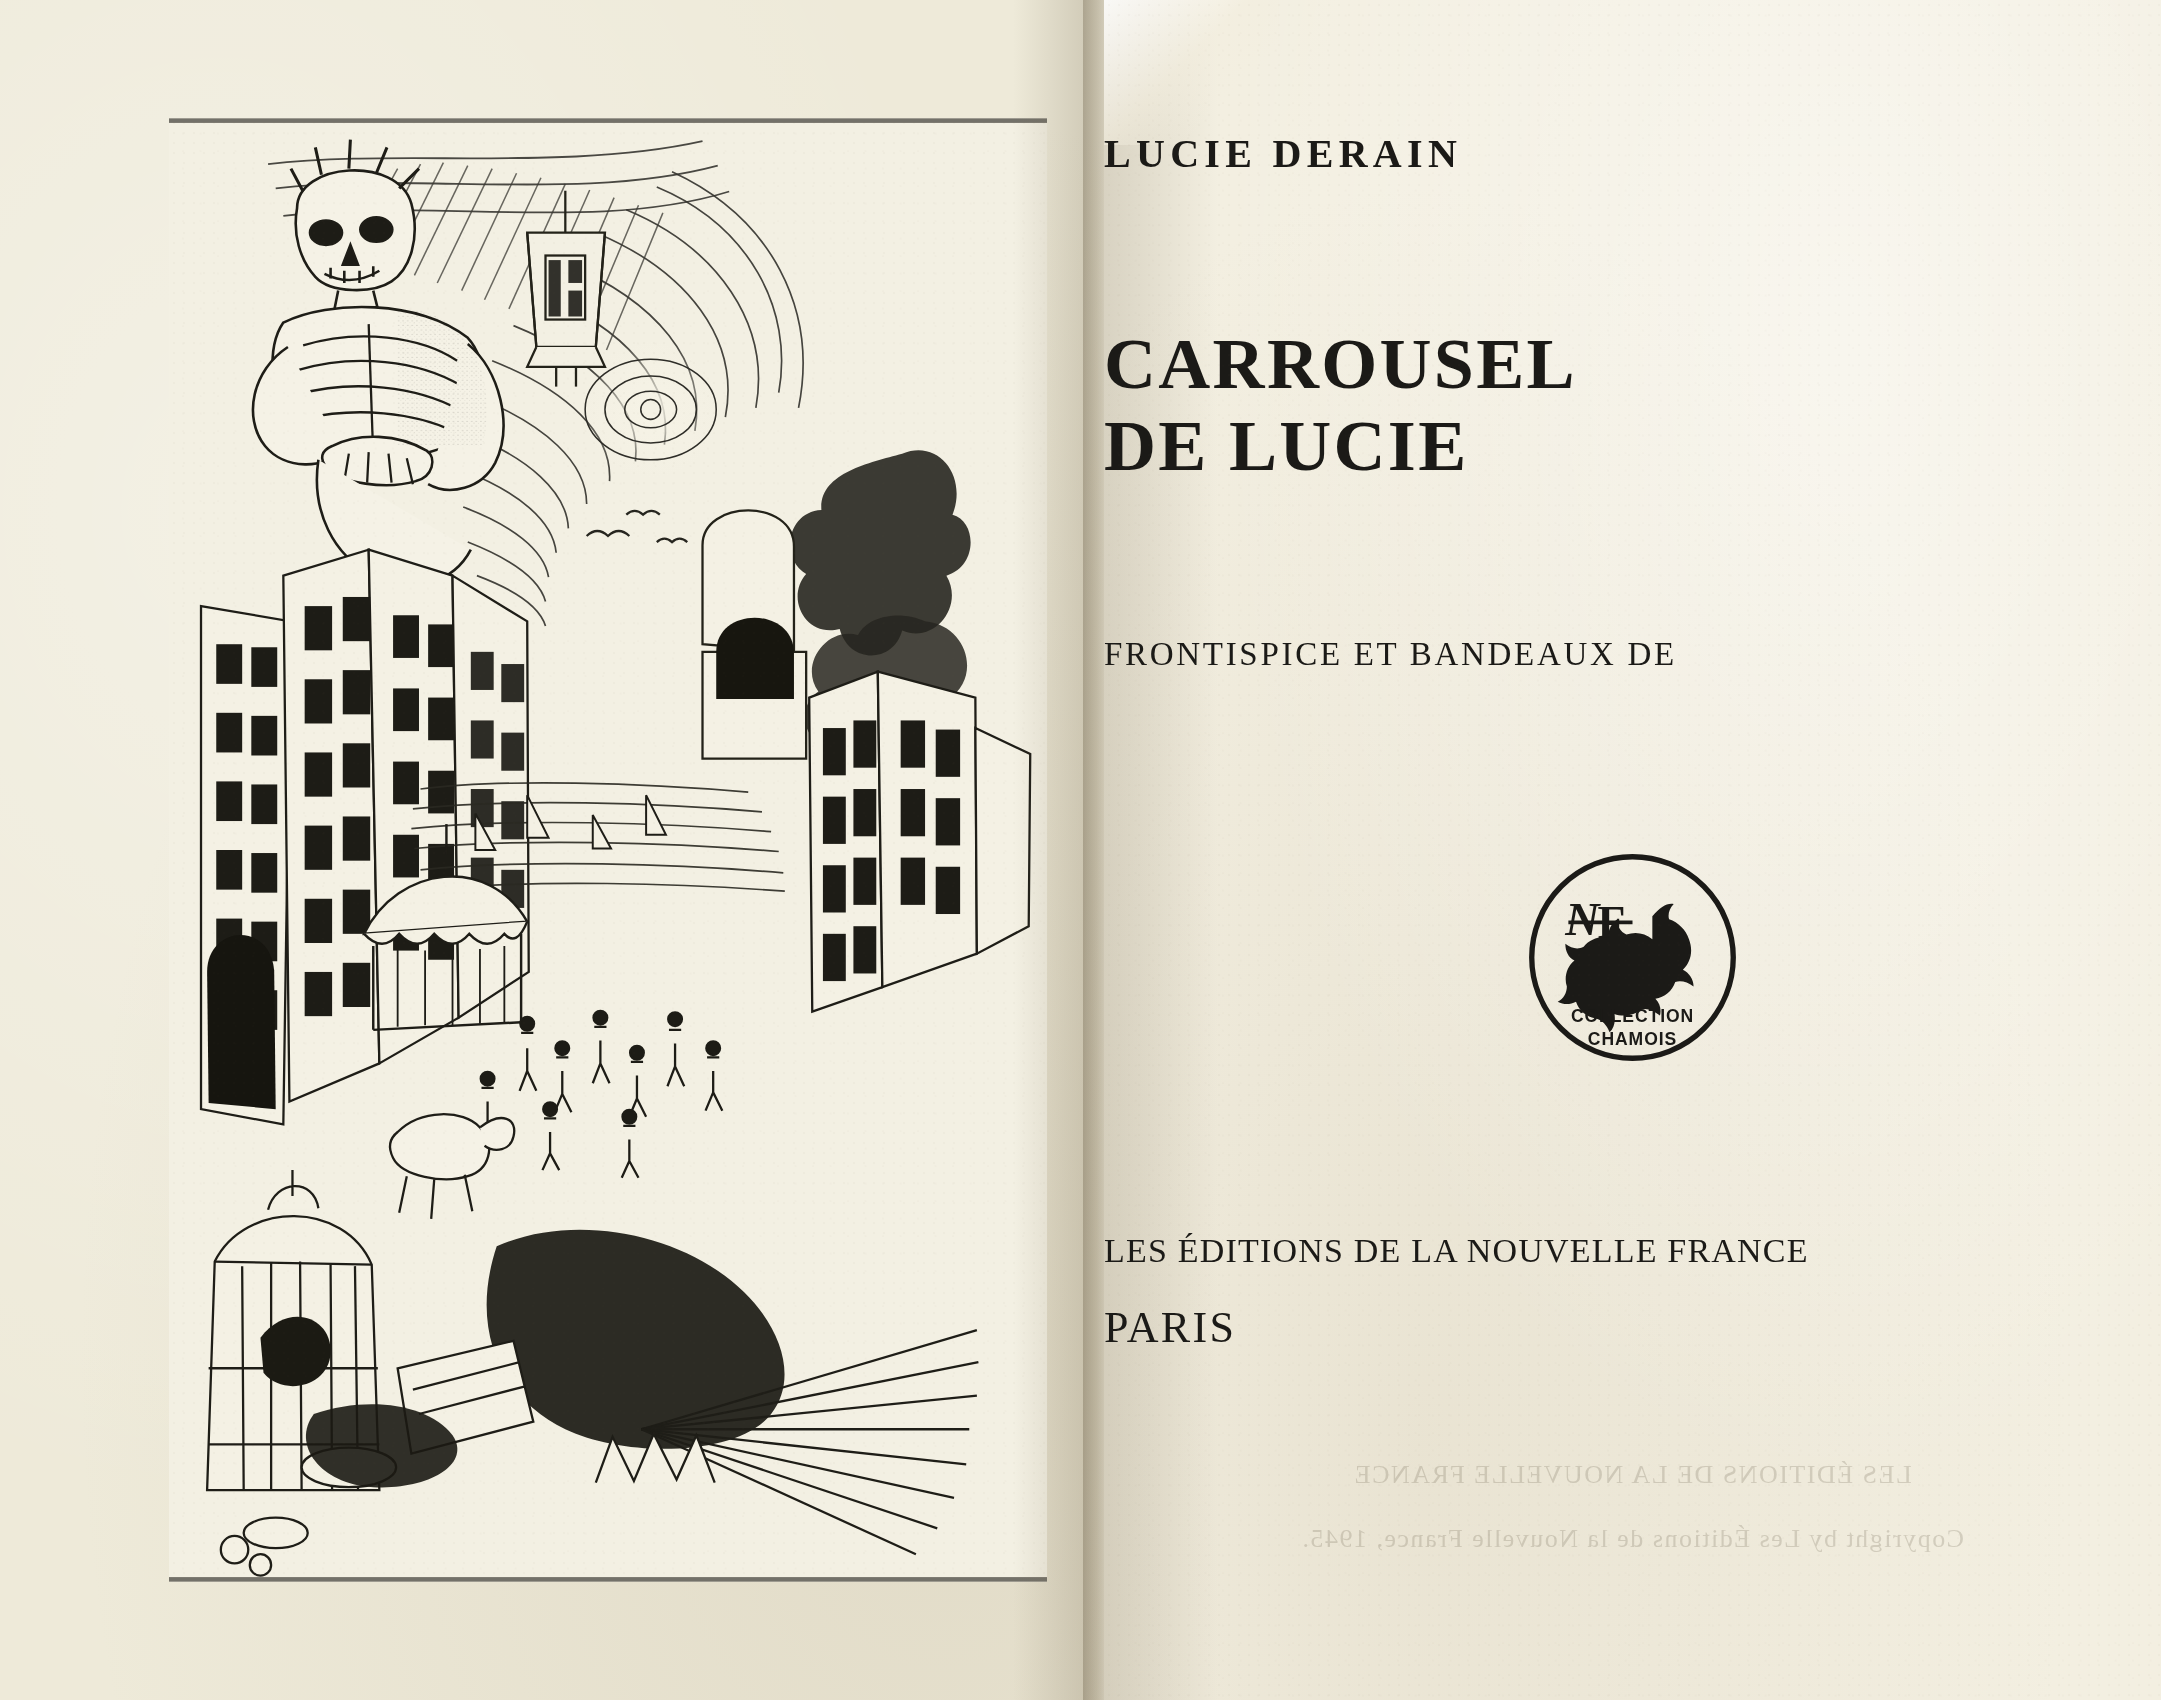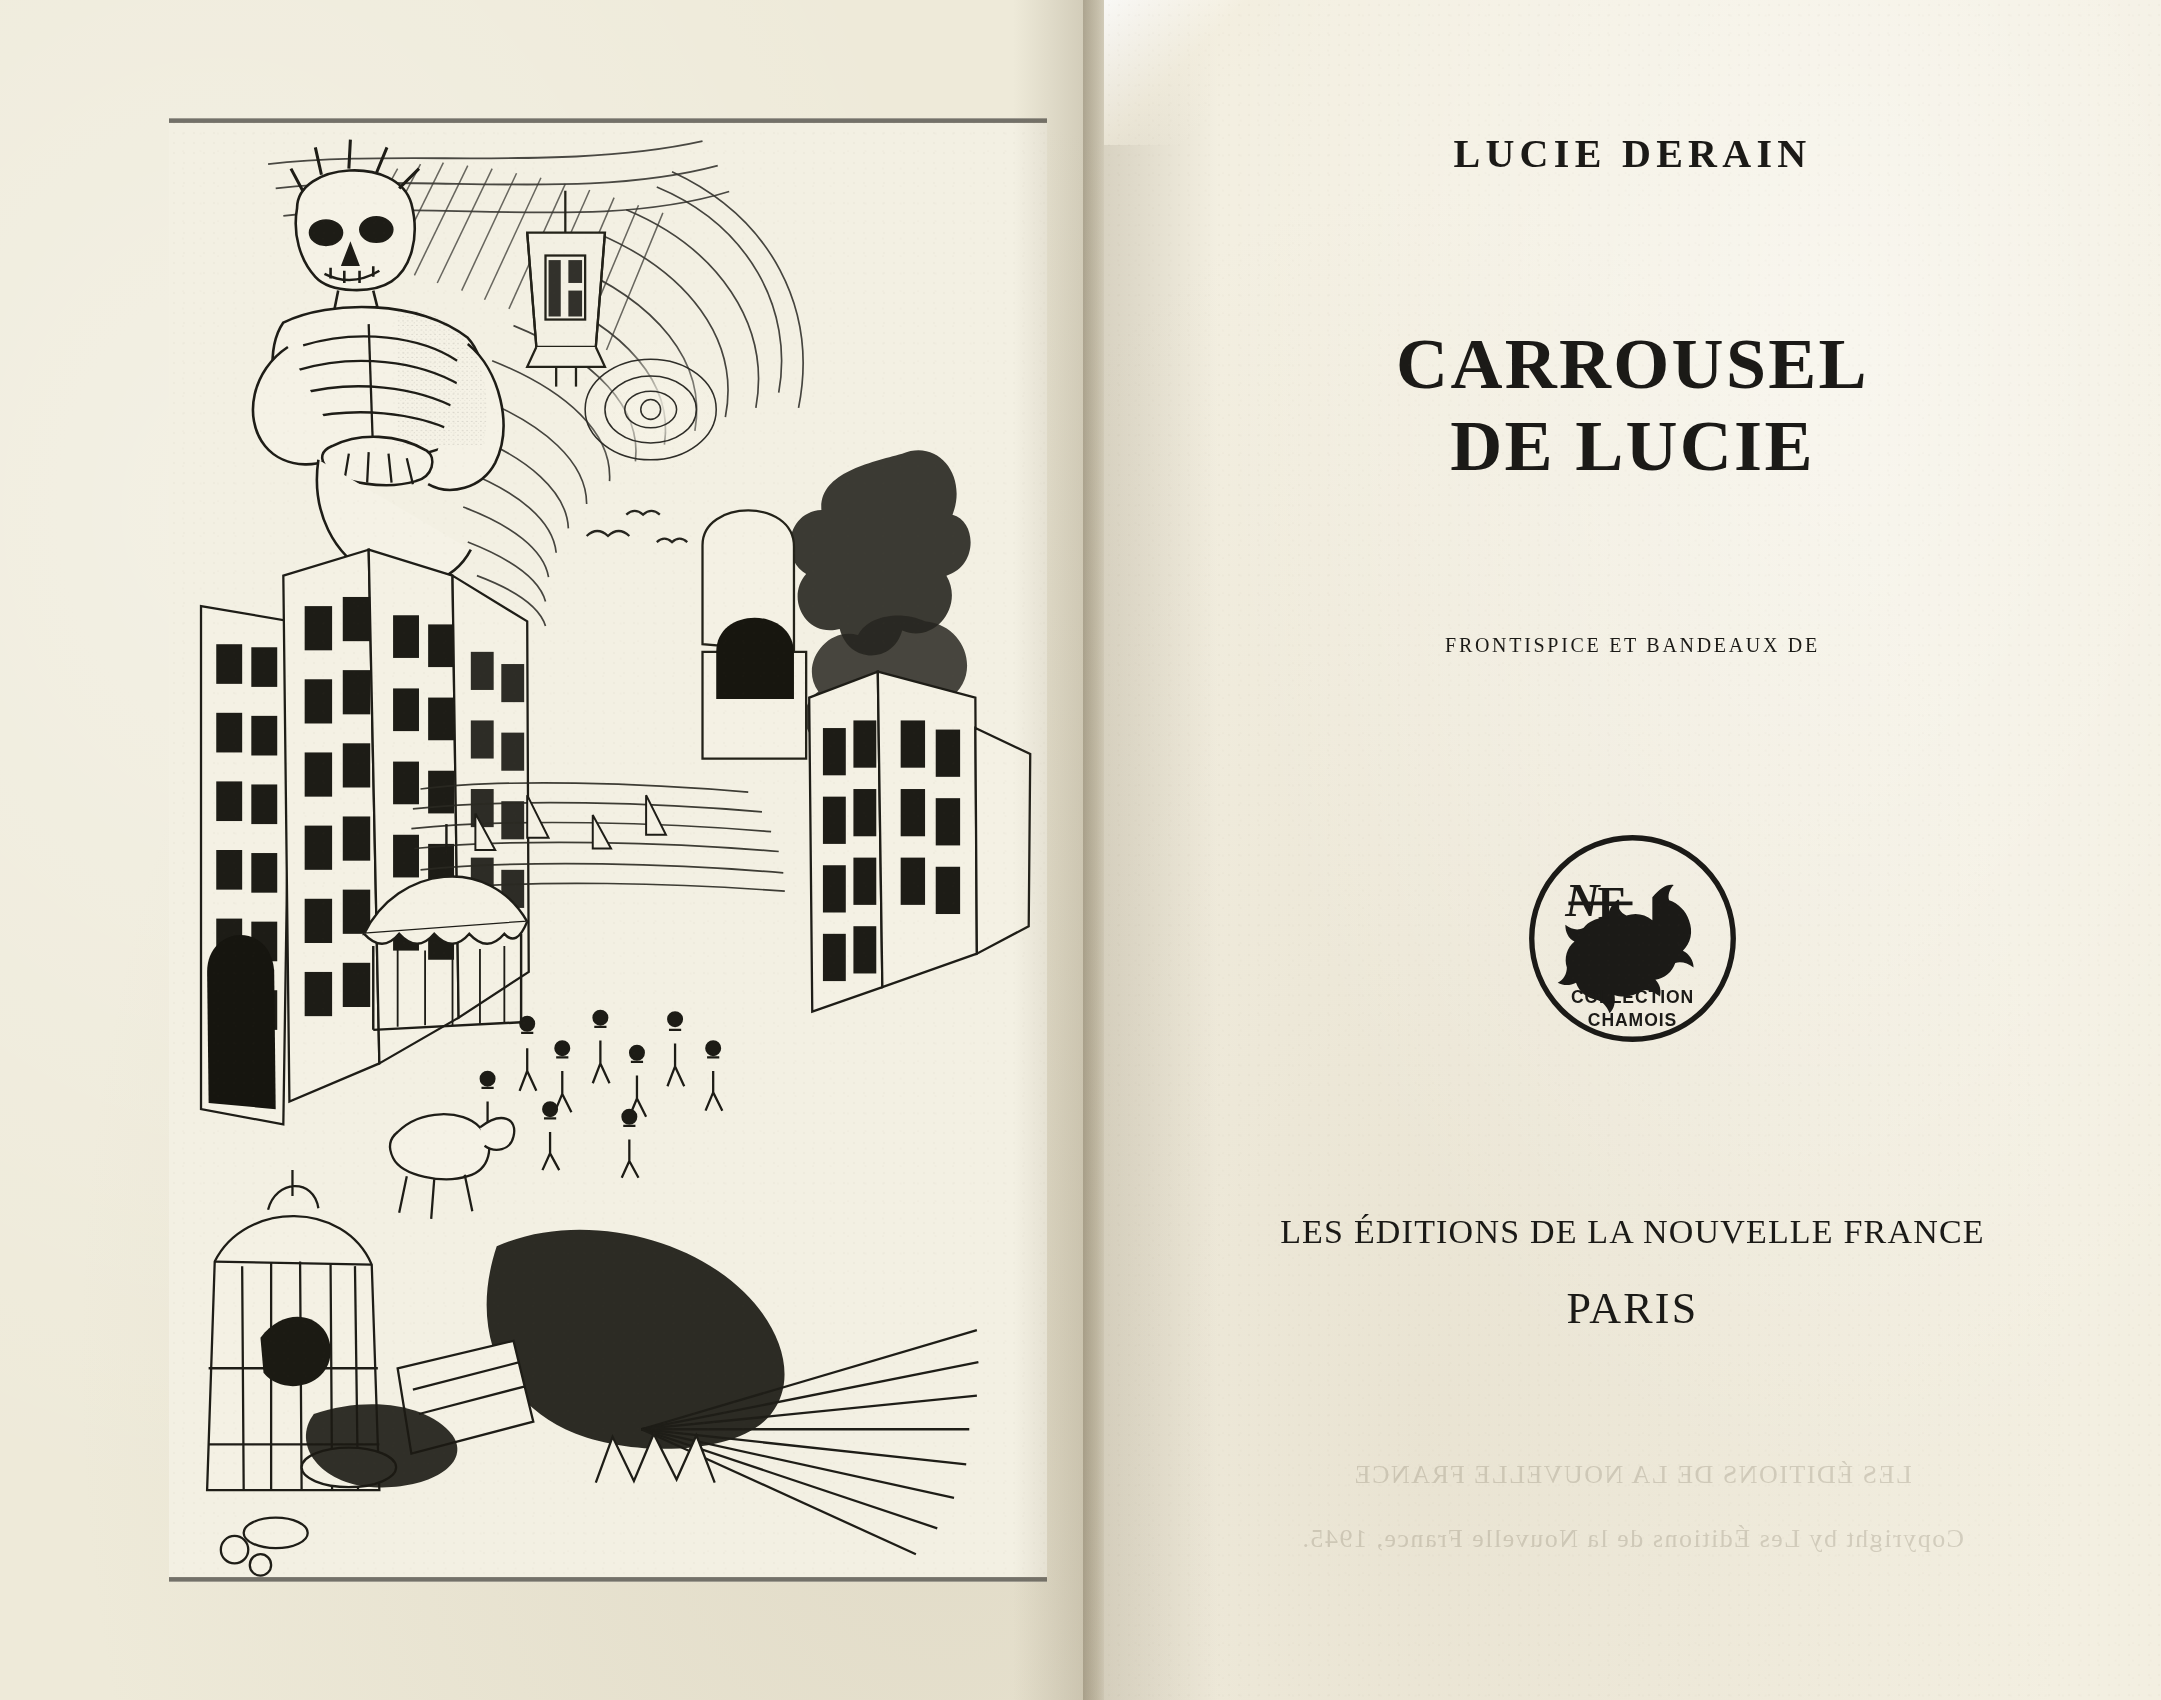--- a/index.html
+++ b/index.html
@@ -92,21 +92,20 @@
     left: 0; top: 0;
     width: 175px; height: 145px;
     background: linear-gradient(135deg, rgba(255,255,255,0.85) 0%, rgba(243,238,223,0.6) 45%, rgba(255,255,255,0) 70%);
     pointer-events: none;
   }
 
   .title-block {
     position: absolute;
     left: 0; top: 0;
     width: 1057px;
-    text-align: center;
     color: #1b1a17;
   }
 
   .author {
     margin-top: 130px;
     font-size: 40px;
     letter-spacing: 5.3px;
     font-weight: 700;
     font-family: "Liberation Serif", serif;
   }
@@ -116,21 +115,21 @@
     font-size: 72px;
     font-weight: 700;
     line-height: 1.08;
     letter-spacing: 2.3px;
     font-family: "Liberation Serif", serif;
   }
   .main-title .line2 { display: block; margin-top: 4.6px; }
 
   .credit {
     margin-top: 145px;
-    font-size: 20px;
+    font-size: 33px;
     letter-spacing: 2.7px;
     line-height: 1.45;
     font-family: "Liberation Serif", serif;
   }
 
   .logo-wrap {
     margin-top: 164px;
     display: flex;
     justify-content: center;
   }

